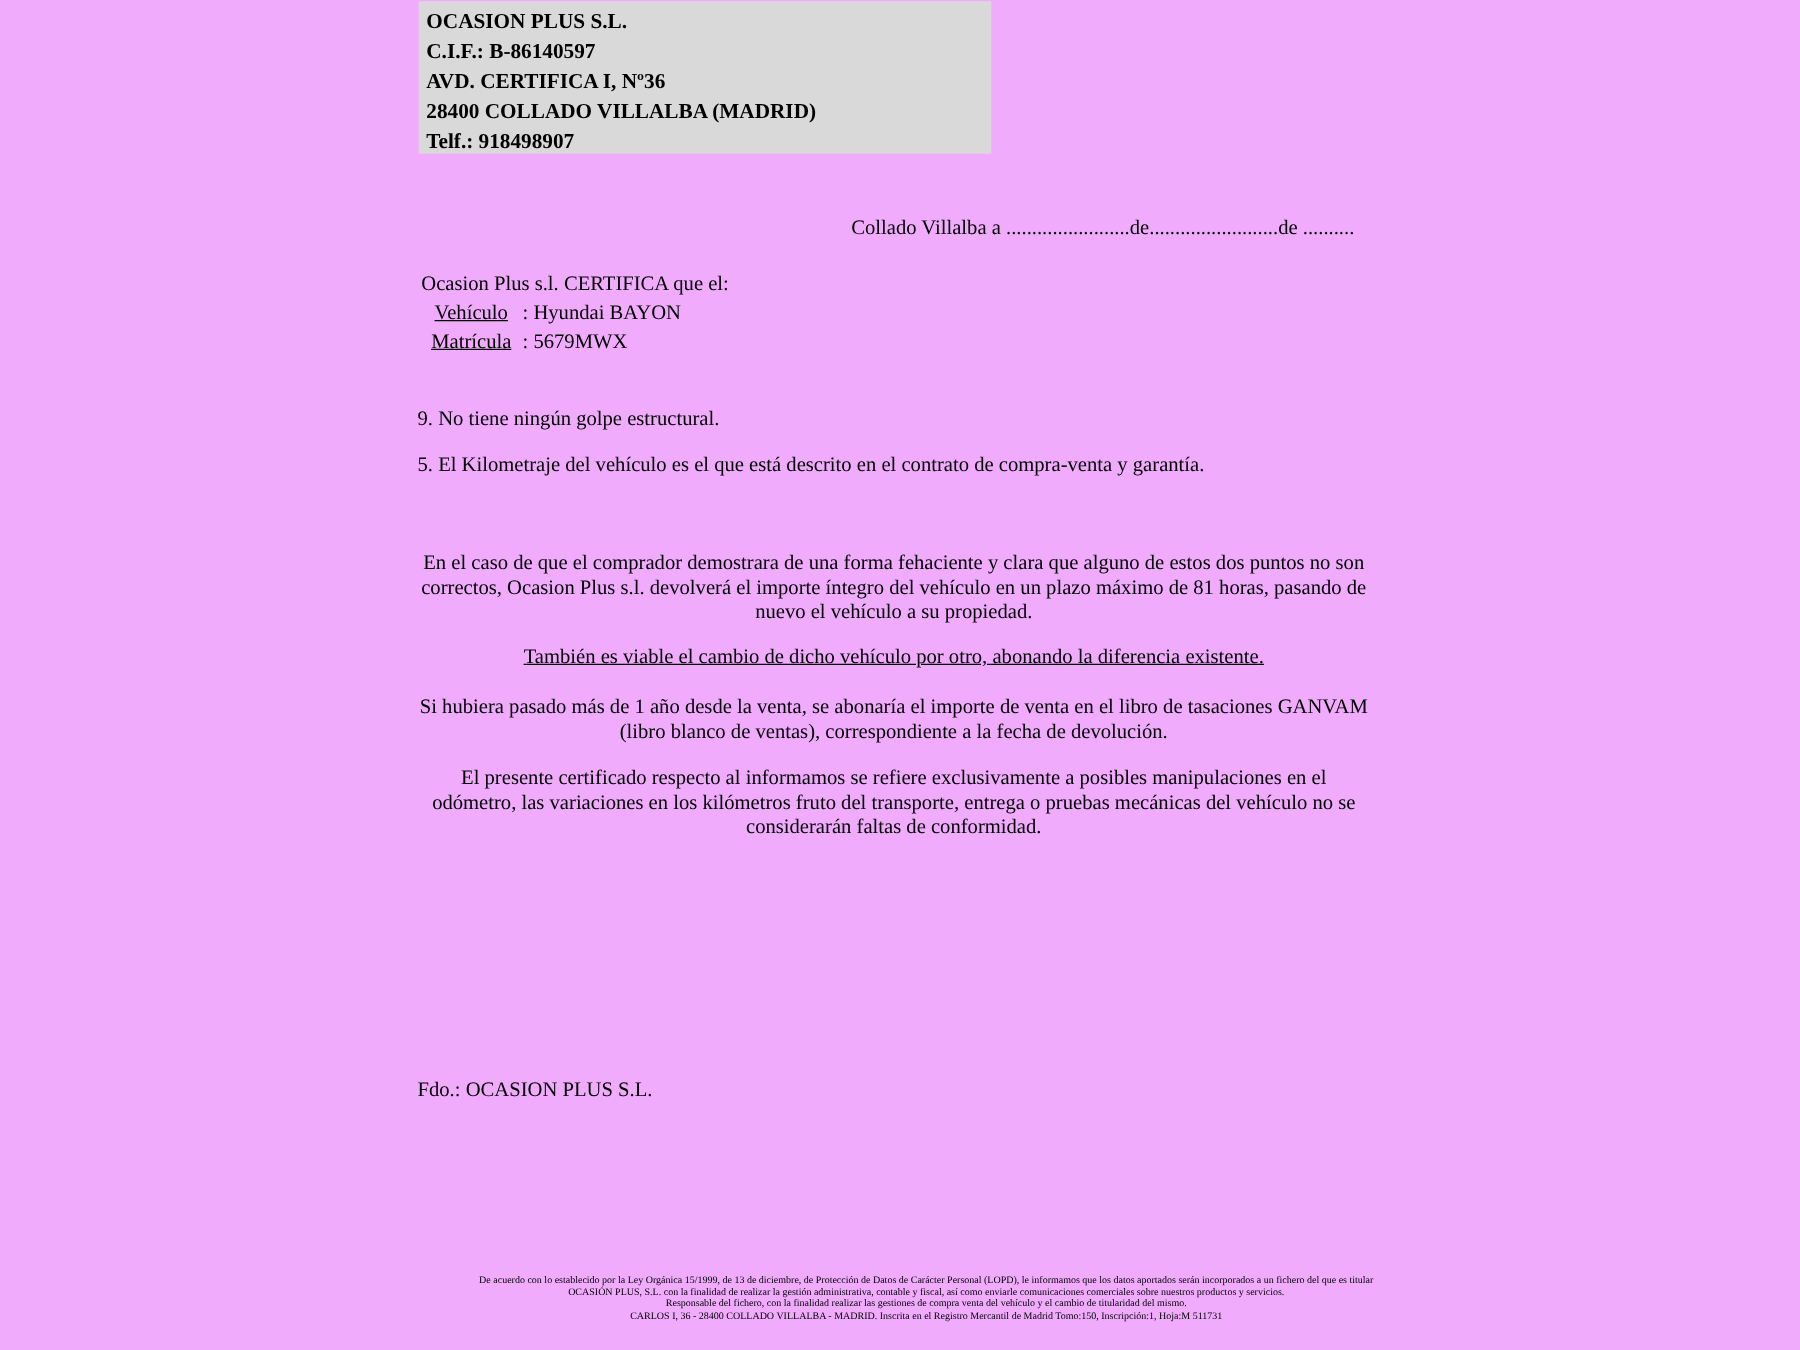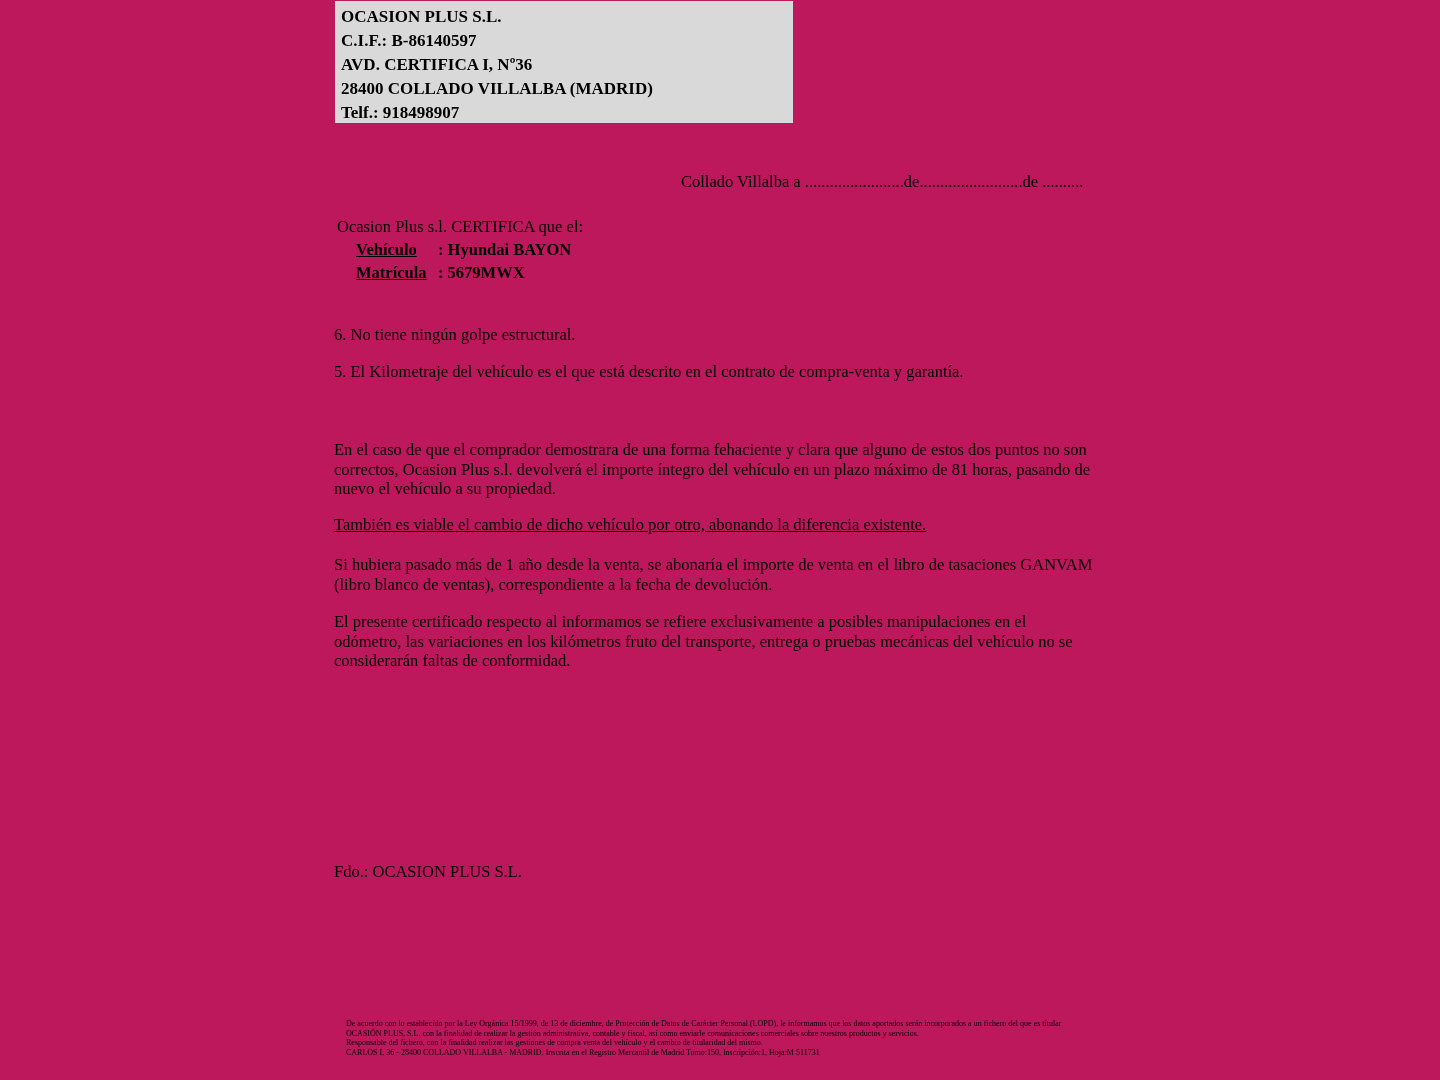--- a/index.html
+++ b/index.html
@@ -1,52 +1,52 @@
 <!DOCTYPE html>
 <html><head>
 <meta charset="utf-8">
 <style>
   html, body { margin: 0; padding: 0; background: #ffffff; }
   .page {
     position: relative;
     width: 1440px;
     height: 1080px;
-    background: #be185d;
+    background: #f0abfc;
     color: #000000;
     font-family: "Liberation Serif", "DejaVu Serif", serif;
     overflow: hidden;
   }
   .letterhead {
     position: absolute;
     left: 335px;
     top: 1px;
     width: 458px;
     height: 122px;
     background: #d9d9d9;
     padding: 4px 0 0 6px;
     box-sizing: border-box;
   }
   .letterhead div {
     font-weight: bold;
     font-size: 17px;
     line-height: 24px;
     white-space: nowrap;
   }
-  .abs { position: absolute; }
+  .abs { position: absolute; text-align: center; }
   .body-text {
     font-size: 16.5px;
     line-height: 19.5px;
   }
   .date-line {
     left: 681px;
     top: 172px;
     white-space: nowrap;
   }
   .cert-intro { left: 337px; top: 217px; white-space: nowrap; }
-  .cert-row { left: 356px; white-space: nowrap; font-weight: bold; }
+  .cert-row { left: 336px; white-space: nowrap; }
   .cert-row .fld-label { display: inline-block; width: 82px; }
   .cert-row .fld-label u { text-decoration: underline; }
   .point { left: 334px; white-space: nowrap; }
   .para {
     left: 334px;
     width: 762px;
   }
   .signature { left: 334px; top: 862px; white-space: nowrap; }
   .fine-print {
     left: 346px;
@@ -75,21 +75,21 @@
   <div class="abs body-text cert-intro">Ocasion Plus s.l. CERTIFICA que el:</div>
 
   <div class="abs body-text cert-row" style="top:240px;">
     <span class="fld-label"><u>Vehículo</u></span><span>: Hyundai BAYON</span>
   </div>
 
   <div class="abs body-text cert-row" style="top:263px;">
     <span class="fld-label"><u>Matrícula</u></span><span>: 5679MWX</span>
   </div>
 
-  <div class="abs body-text point" style="top:325px;">6. No tiene ningún golpe estructural.</div>
+  <div class="abs body-text point" style="top:325px;">9. No tiene ningún golpe estructural.</div>
   <div class="abs body-text point" style="top:362px;">5. El Kilometraje del vehículo es el que está descrito en el contrato de compra-venta y garantía.</div>
 
   <div class="abs body-text para" style="top:440px;">En el caso de que el comprador demostrara de una forma fehaciente y clara que alguno de estos dos puntos no son correctos, Ocasion Plus s.l. devolverá el importe íntegro del vehículo en un plazo máximo de 81 horas, pasando de nuevo el vehículo a su propiedad.</div>
   <div class="abs body-text para" style="top:515px;text-decoration:underline;">También es viable el cambio de dicho vehículo por otro, abonando la diferencia existente.</div>
   <div class="abs body-text para" style="top:555px;">Si hubiera pasado más de 1 año desde la venta, se abonaría el importe de venta en el libro de tasaciones GANVAM (libro blanco de ventas), correspondiente a la fecha de devolución.</div>
   <div class="abs body-text para" style="top:612px;">El presente certificado respecto al informamos se refiere exclusivamente a posibles manipulaciones en el odómetro, las variaciones en los kilómetros fruto del transporte, entrega o pruebas mecánicas del vehículo no se considerarán faltas de conformidad.</div>
 
   <div class="abs body-text signature">Fdo.: OCASION PLUS S.L.</div>
 
   <div class="abs fine-print">

